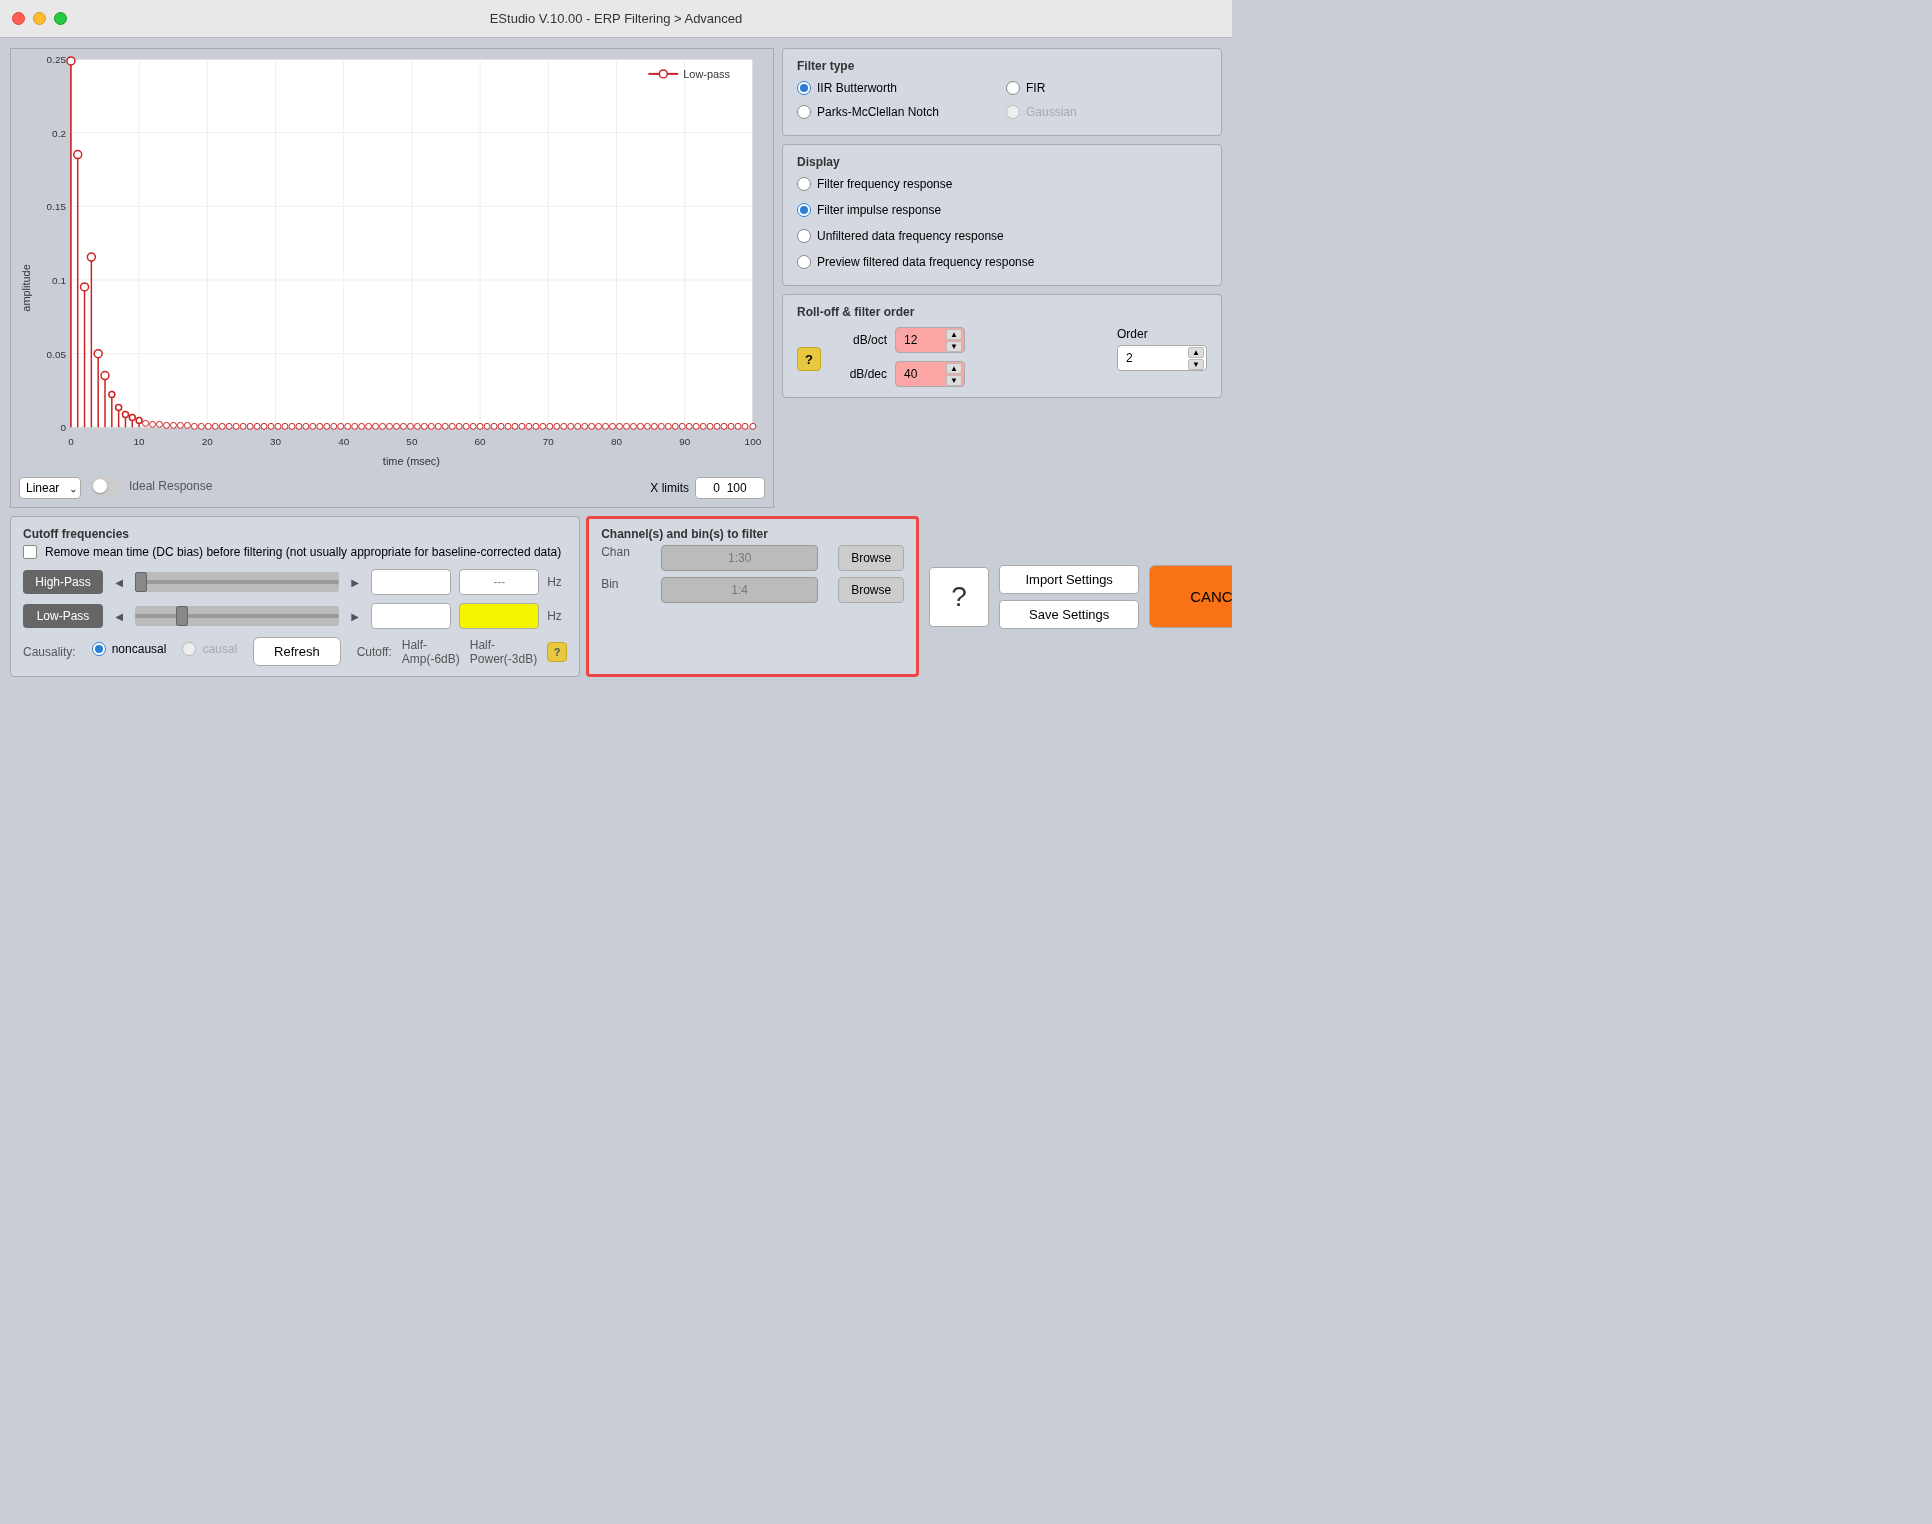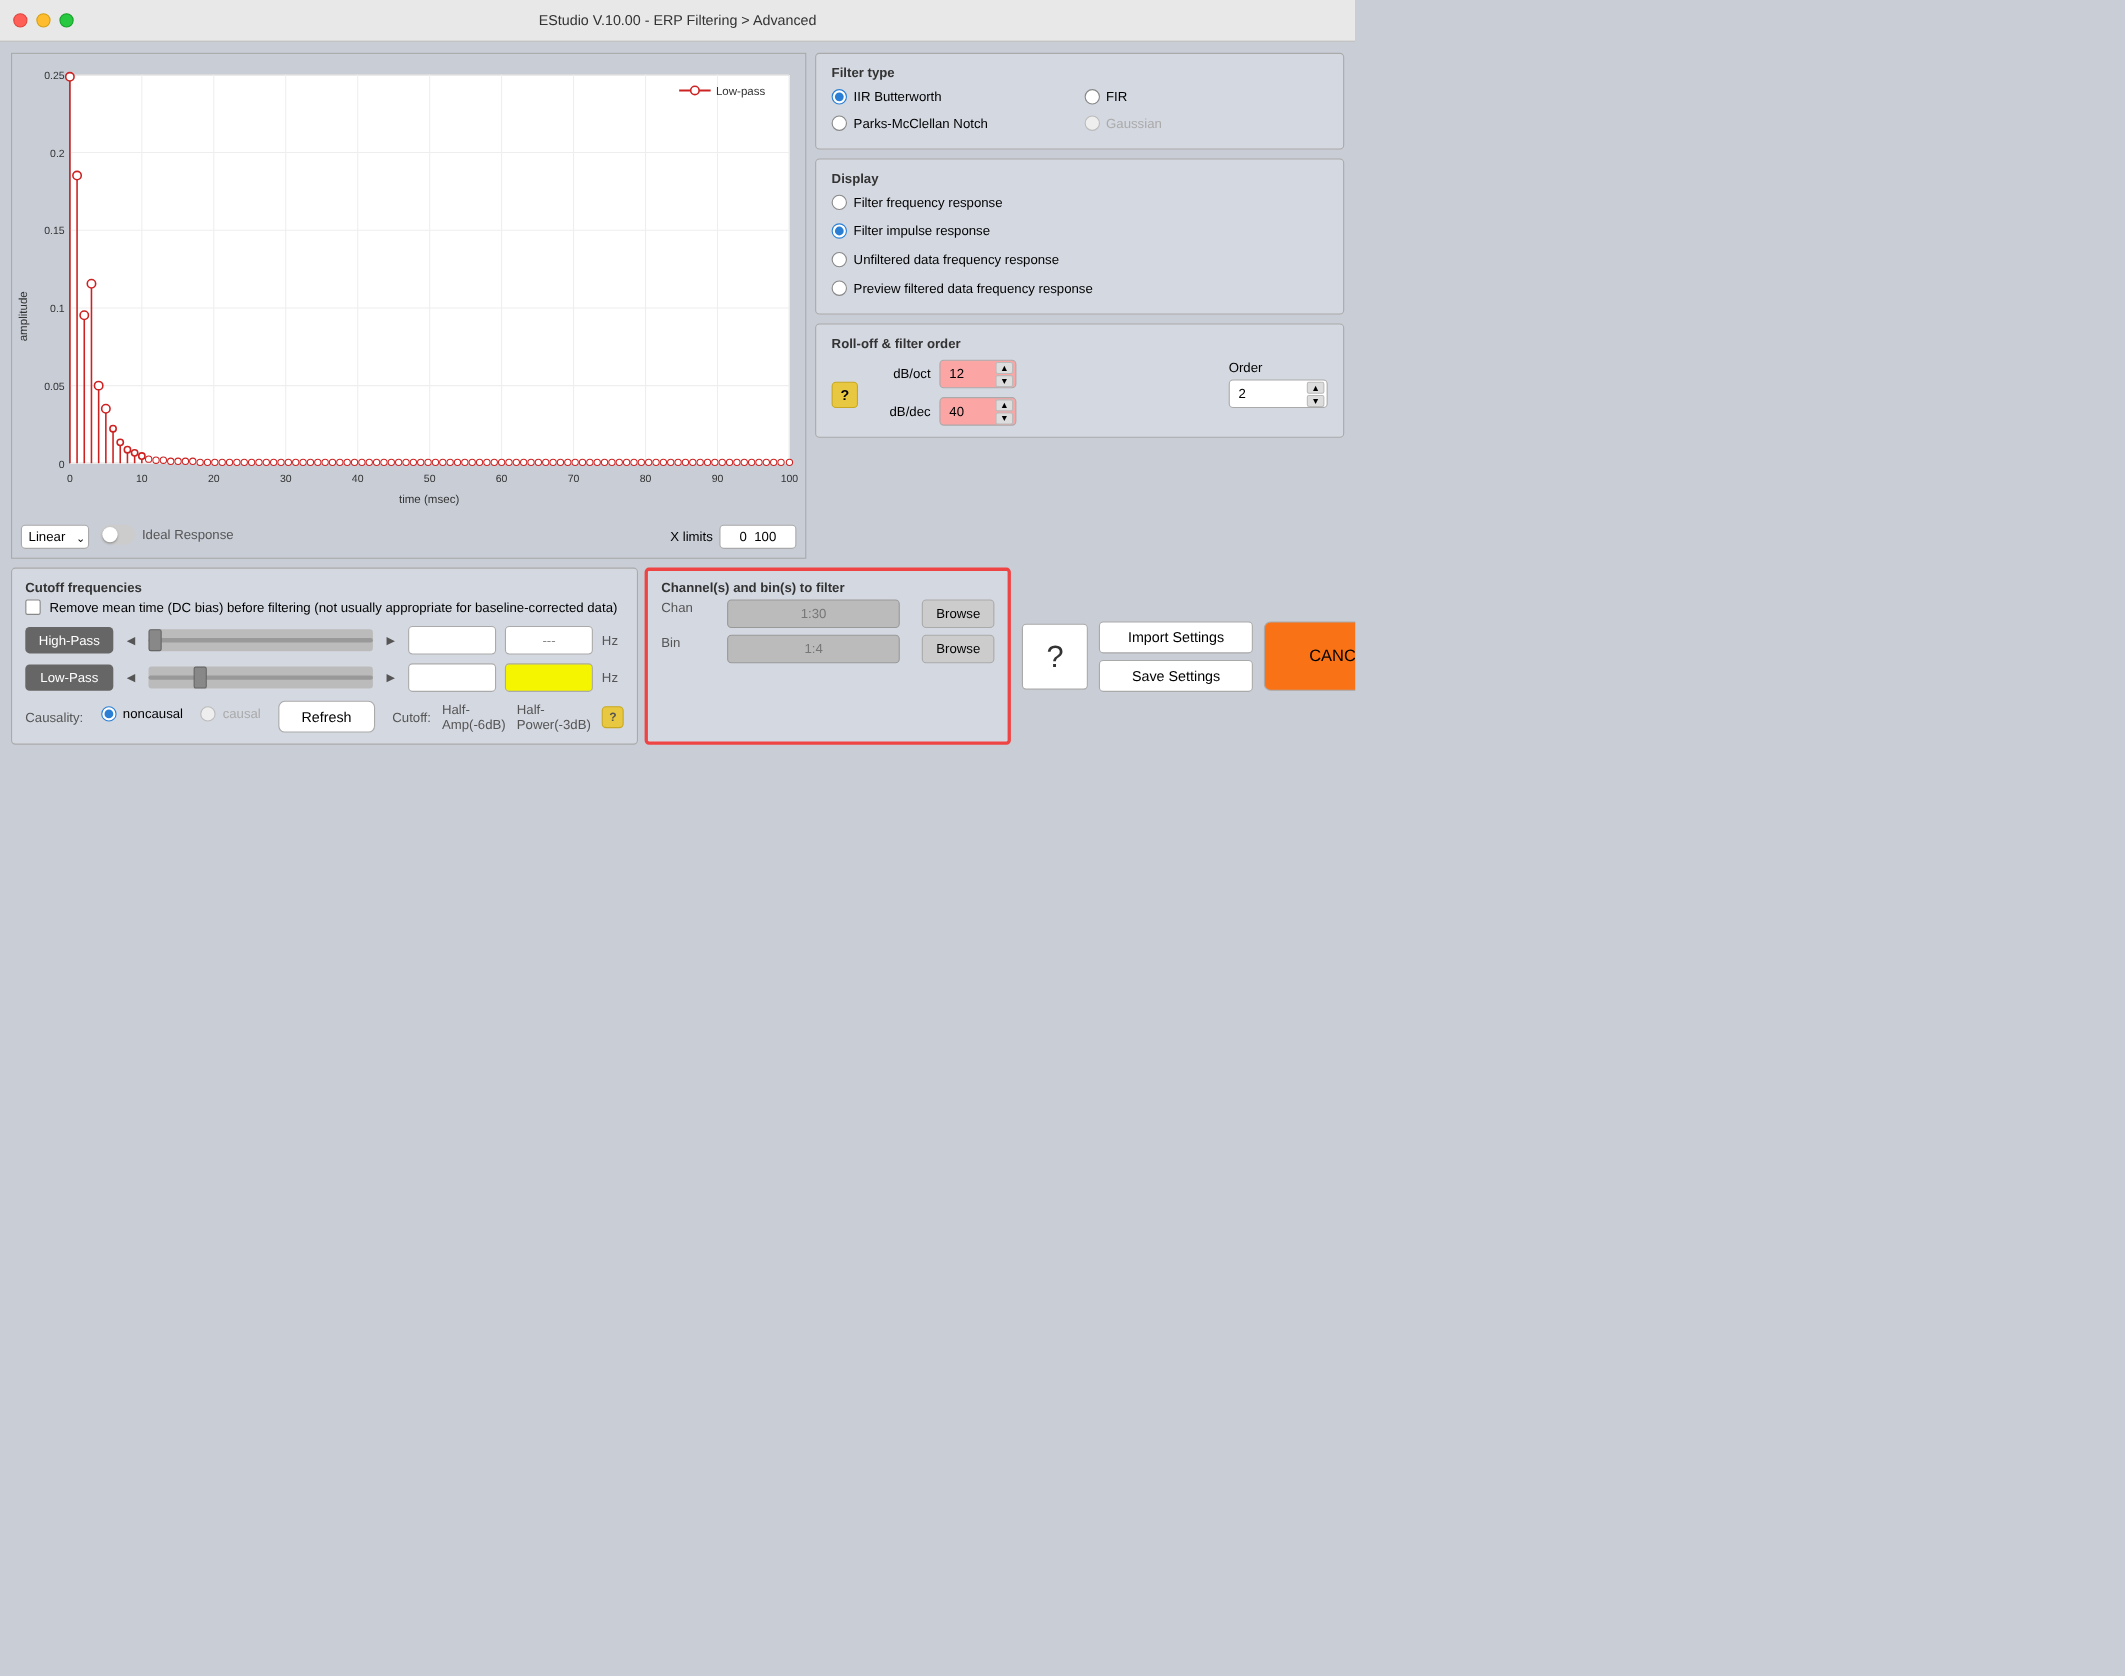--- a/index.html
+++ b/index.html
@@ -128,21 +128,21 @@
       background: white;
       border: 1px solid #aaa;
       border-radius: 4px;
       padding: 3px 6px;
       width: 70px;
       text-align: center;
       font-size: 12px;
     }
     
     .right-panel {
-      width: 481px;
+      width: 440px;
       display: flex;
       flex-direction: column;
       gap: 8px;
     }
     .panel-box {
       background: #d4d8e0;
       border: 1px solid #aaa;
       border-radius: 4px;
       padding: 10px 14px;
     }

